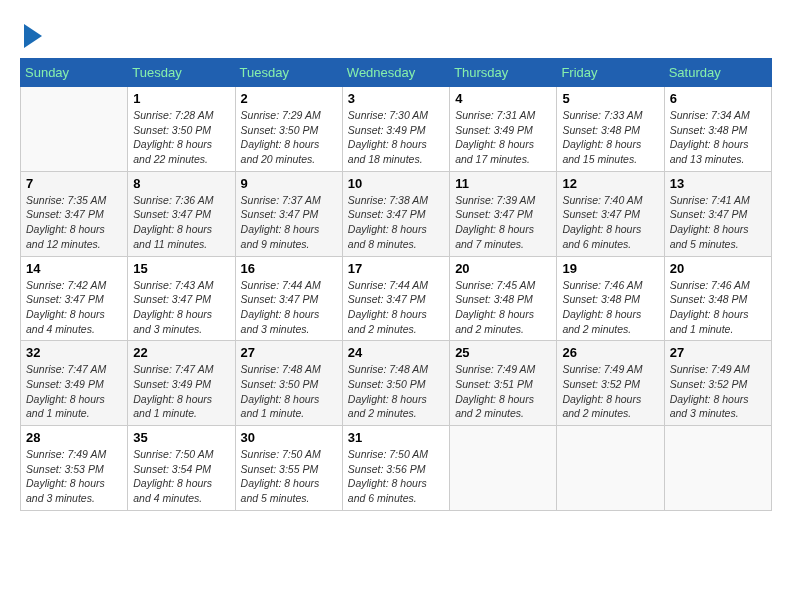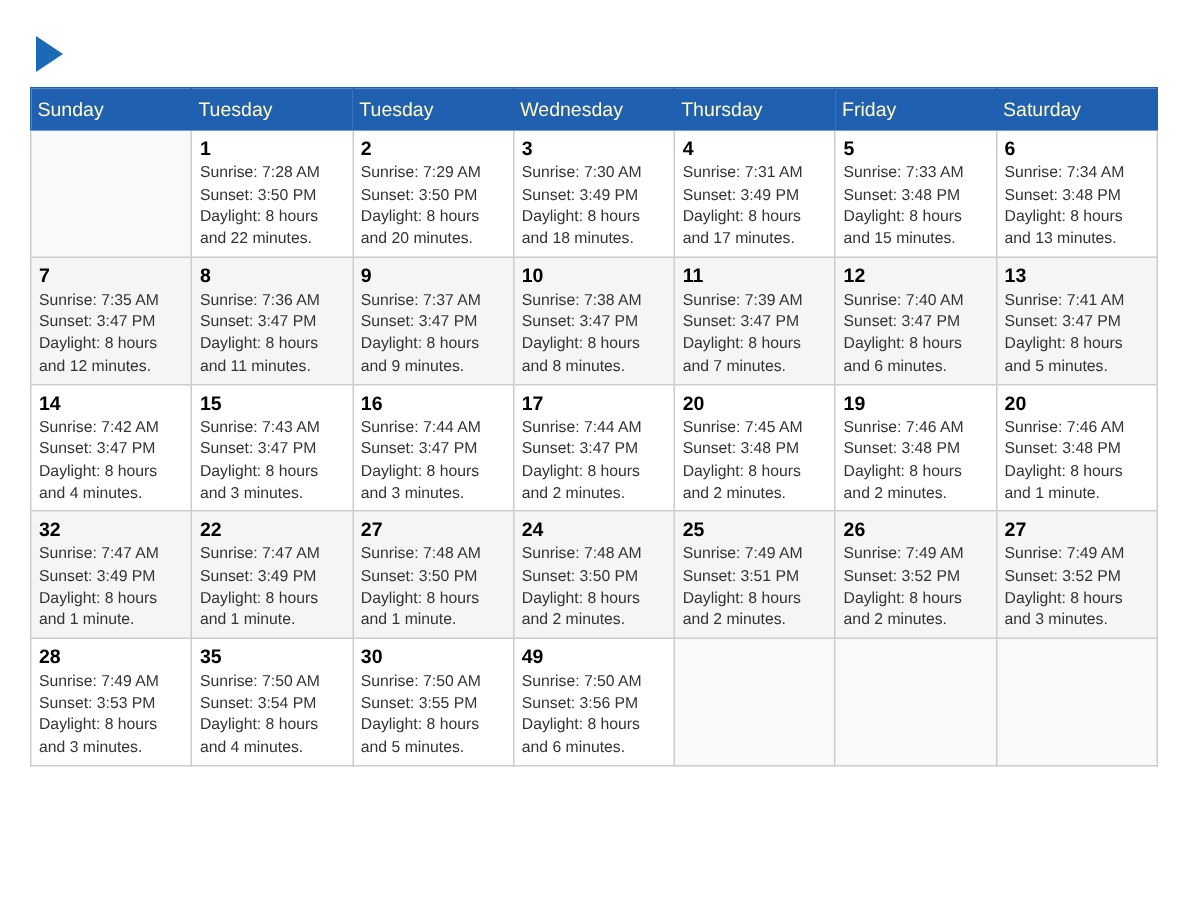--- a/index.html
+++ b/index.html
@@ -51,21 +51,21 @@
       font-weight: normal;
       color: #444;
     }
     table {
       width: 100%;
       border-collapse: collapse;
       font-size: 11px;
     }
     thead tr th {
       background-color: #2060b0;
-      color: #fef9c3;
+      color: #86efac;
       padding: 6px 4px;
       text-align: left;
       font-size: 13px;
       font-weight: normal;
       border: 1px solid #2060b0;
     }
     tbody tr td {
       border: 1px solid #ccc;
       padding: 4px 5px;
       vertical-align: top;
@@ -79,20 +79,21 @@
     .day-number {
       font-size: 13px;
       font-weight: bold;
       display: block;
       margin-bottom: 2px;
     }
     .day-info {
       font-size: 10.5px;
       color: #333;
       line-height: 1.4;
+      font-style: italic;
     }
     .empty-cell {
       background: #f9f9f9;
     }
   </style>
 </head>
 <body>
 
 <div class="header">
   <div class="logo">
@@ -335,21 +336,21 @@
 and 4 minutes.</div>
         </td>
         <td>
           <span class="day-number">30</span>
           <div class="day-info">Sunrise: 7:50 AM
 Sunset: 3:55 PM
 Daylight: 8 hours
 and 5 minutes.</div>
         </td>
         <td>
-          <span class="day-number">49</span>
+          <span class="day-number">31</span>
           <div class="day-info">Sunrise: 7:50 AM
 Sunset: 3:56 PM
 Daylight: 8 hours
 and 6 minutes.</div>
         </td>
         <td class="empty-cell"></td>
         <td class="empty-cell"></td>
         <td class="empty-cell"></td>
       </tr>
     </tbody>

